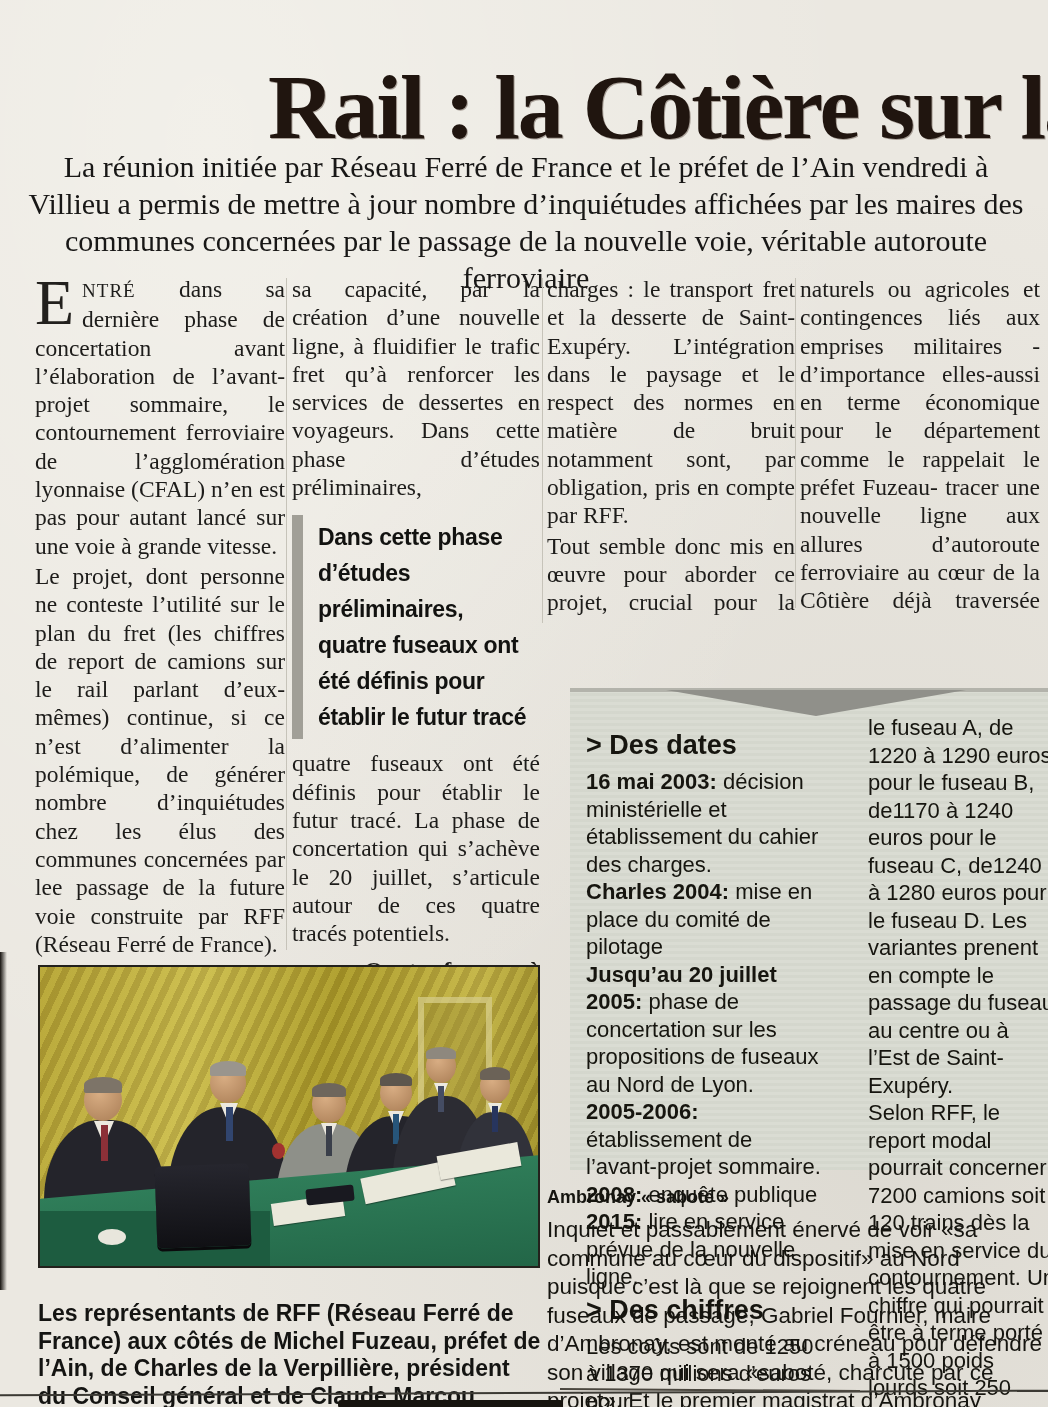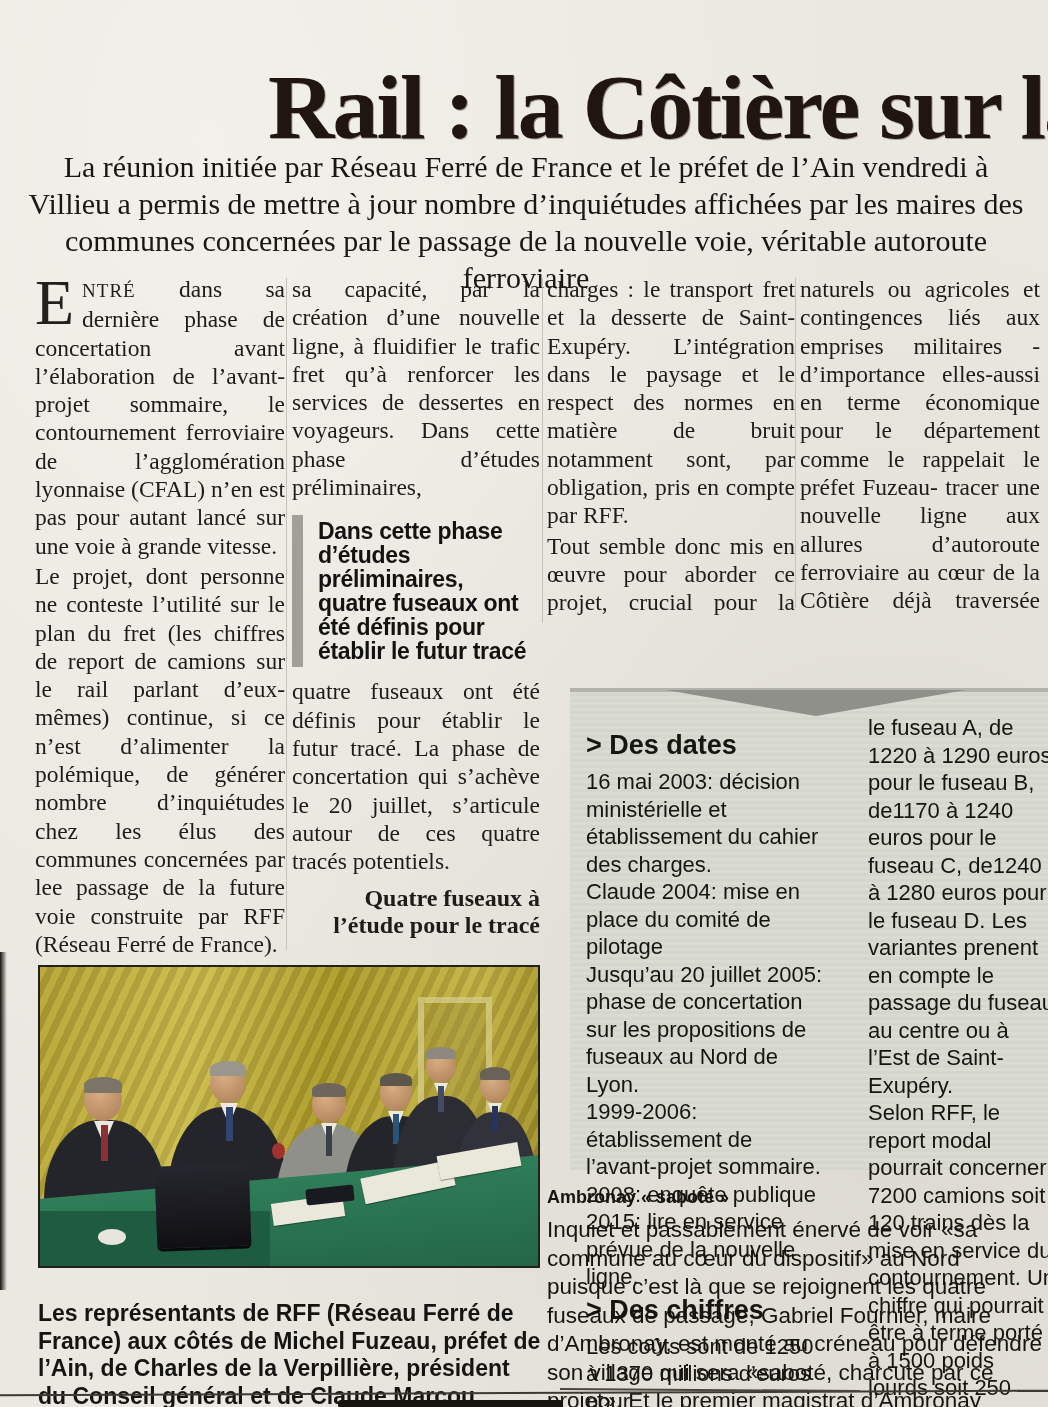--- a/index.html
+++ b/index.html
@@ -33,21 +33,21 @@
   .dropcap{float:left;font-size:64px;line-height:52px;padding:2px 8px 0 0;font-weight:normal;color:#22201d;}
   .smallcaps{font-size:19px;letter-spacing:1px;}
   .vrule{position:absolute;width:1px;background:#c6c3b9;}
   .vrule.r1{left:286px;top:278px;height:672px;}
   .vrule.r2{left:542px;top:278px;height:345px;}
   .vrule.r3{left:795px;top:278px;height:330px;}
   
   .pullquote{
     margin:14px 8px 10px 0;border-left:11px solid #a19f97;padding:4px 0 4px 15px;
     font-family:"Liberation Sans",sans-serif;font-weight:bold;
-    font-size:23px;line-height:24px;letter-spacing:-.3px;color:#121210;text-align:left;
+    font-size:23px;line-height:36px;letter-spacing:-.3px;color:#121210;text-align:left;
   }
   .subhead{font-weight:bold;font-size:24px;line-height:27px;margin:10px 0 0 0;text-align:right;}
   
   .reperes-title{
     position:absolute;left:545px;top:646px;width:492px;text-align:center;
     font-family:"Liberation Sans",sans-serif;font-size:31px;letter-spacing:3px;color:#2a2a28;
   }
   .reperes-box{
     position:absolute;left:570px;top:688px;width:492px;height:482px;
     background:
@@ -57,21 +57,21 @@
   }
   .reperes-arrow{
     position:absolute;left:50%;top:2px;transform:translateX(-50%);
     width:0;height:0;border-left:150px solid transparent;border-right:150px solid transparent;
     border-top:26px solid #90908a;
   }
   .rep-col{position:absolute;font-family:"Liberation Sans",sans-serif;font-size:22px;line-height:27.5px;color:#16150f;}
   .rep-col.left{left:16px;top:38px;width:240px;}
   .rep-col.right{left:298px;top:26px;width:188px;}
   .rep-heading{font-weight:bold;font-size:27px;line-height:30px;margin:4px 0 8px 0;}
-  .rep-entry b{font-weight:normal;}
+  .rep-entry b{font-weight:bold;}
   
   .photo{
     position:absolute;left:38px;top:965px;width:498px;height:299px;
     border:2px solid #23211c;overflow:hidden;
     background:
       repeating-linear-gradient(115deg, rgba(255,250,120,.10) 0 7px, rgba(70,50,0,.12) 7px 14px),
       linear-gradient(100deg,#b2a034,#c8b94d 30%,#a89729 55%,#c0b046 80%,#968623);
   }
   .doorframe{position:absolute;left:378px;top:30px;width:62px;height:118px;border:6px solid rgba(225,215,150,.65);background:rgba(150,135,50,.35);}
   .table{
@@ -143,23 +143,23 @@
     <p>naturels ou agricoles et contingences liés aux emprises militaires -d’importance elles-aussi en terme économique pour le département comme le rappelait le préfet Fuzeau- tracer une nouvelle ligne aux allures d’autoroute ferroviaire au cœur de la Côtière déjà traversée par une ligne TGV, deux autoroutes (A  42 et A 432) et par la ligne TER Ambérieu-Lyon, semble tenir de la gageure.</p>
 
   </div>
 
   <div class="reperes-box">
     <div class="reperes-arrow"></div>
 
     <div class="rep-col left">
       <div class="rep-heading">&gt; Des dates</div>
       <div class="rep-entry"><b>16 mai 2003:</b> <span>décision ministérielle et établissement du cahier des charges.</span></div>
-      <div class="rep-entry"><b>Claude 2004:</b> <span>mise en place du comité de pilotage</span></div>
+      <div class="rep-entry"><b>Charles 2004:</b> <span>mise en place du comité de pilotage</span></div>
       <div class="rep-entry"><b>Jusqu’au 20 juillet 2005:</b> <span>phase de concertation sur les propositions de fuseaux au Nord de Lyon.</span></div>
-      <div class="rep-entry"><b>1999-2006:</b> <span>établissement de l’avant-projet sommaire.</span></div>
+      <div class="rep-entry"><b>2005-2006:</b> <span>établissement de l’avant-projet sommaire.</span></div>
       <div class="rep-entry"><b>2008:</b> <span>enquête publique</span></div>
       <div class="rep-entry"><b>2015:</b> <span>lire en service prévue de la nouvelle ligne.</span></div>
       <div class="rep-heading">&gt; Des chiffres</div>
       <div class="rep-entry">Les coûts sont de 1250 à 1370 millions d’euros pour</div>
     </div>
 
     <div class="rep-col right">
       <div class="rep-entry">le fuseau A, de 1220 à 1290 euros pour le fuseau B, de1170 à 1240 euros pour le fuseau C, de1240 à 1280 euros pour le fuseau D. Les variantes prenent en compte le passage du fuseau au centre ou à l’Est de Saint-Exupéry.</div>
       <div class="rep-entry">Selon RFF, le report modal pourrait concerner 7200 camions soit 120 trains dès la mise en service du contournement. Un chiffre qui pourrait être à terme porté à 1500 poids lourds soit 250 trains.</div>
     </div>

